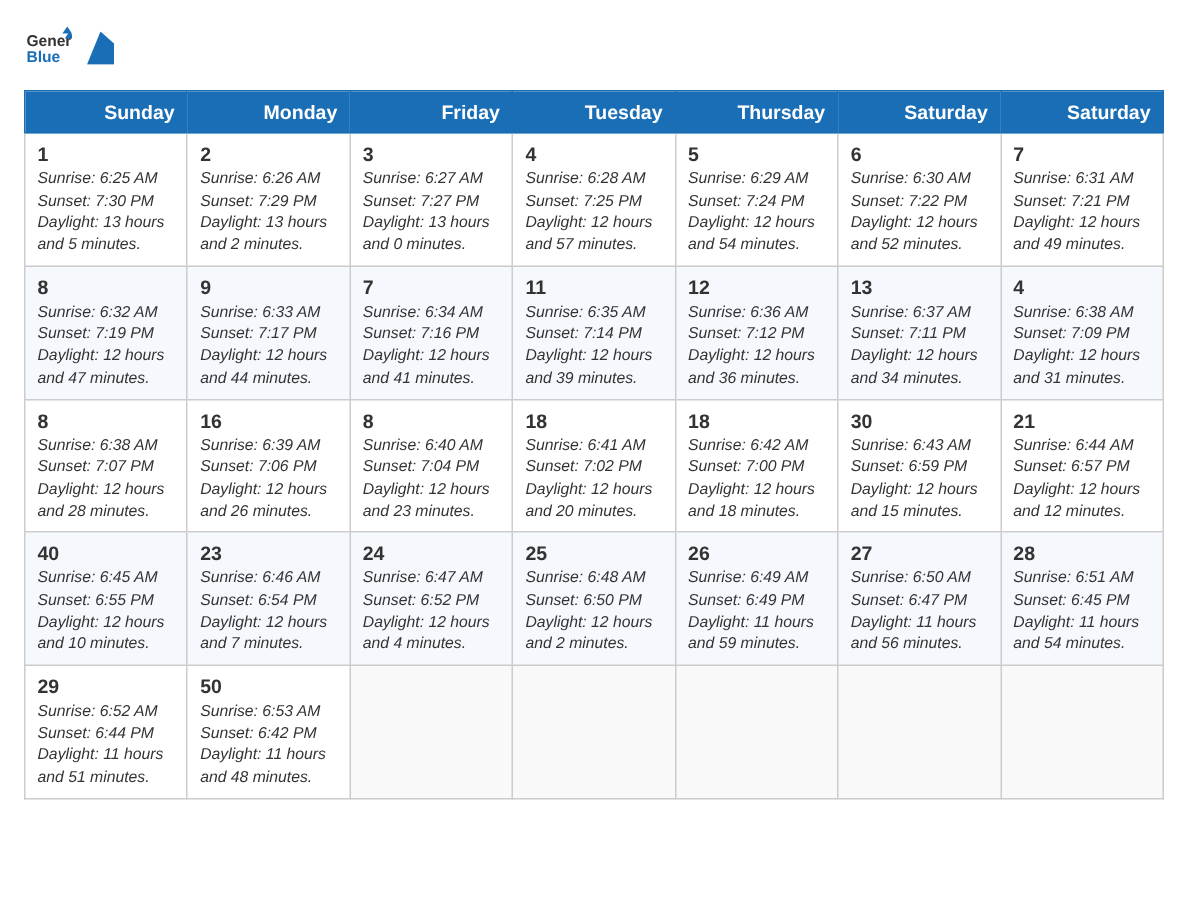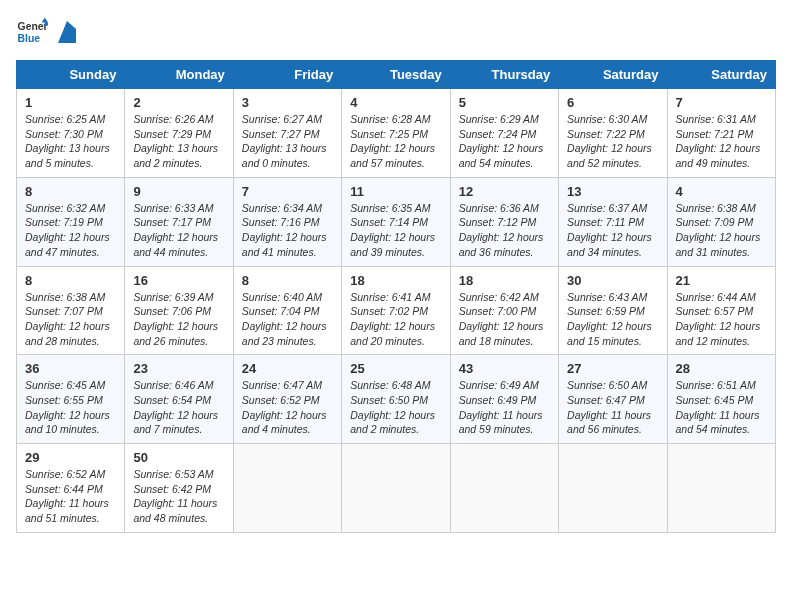--- a/index.html
+++ b/index.html
@@ -163,29 +163,29 @@
         <td><span class="day-number">18</span>
 <span class="cell-text">Sunrise: 6:41 AM<br>Sunset: 7:02 PM<br>Daylight: 12 hours and 20 minutes.</span></td>
         <td><span class="day-number">18</span>
 <span class="cell-text">Sunrise: 6:42 AM<br>Sunset: 7:00 PM<br>Daylight: 12 hours and 18 minutes.</span></td>
         <td><span class="day-number">30</span>
 <span class="cell-text">Sunrise: 6:43 AM<br>Sunset: 6:59 PM<br>Daylight: 12 hours and 15 minutes.</span></td>
         <td><span class="day-number">21</span>
 <span class="cell-text">Sunrise: 6:44 AM<br>Sunset: 6:57 PM<br>Daylight: 12 hours and 12 minutes.</span></td>
       </tr>
       <tr>
-        <td><span class="day-number">36</span>
+        <td><span class="day-number">40</span>
 <span class="cell-text">Sunrise: 6:45 AM<br>Sunset: 6:55 PM<br>Daylight: 12 hours and 10 minutes.</span></td>
         <td><span class="day-number">23</span>
 <span class="cell-text">Sunrise: 6:46 AM<br>Sunset: 6:54 PM<br>Daylight: 12 hours and 7 minutes.</span></td>
         <td><span class="day-number">24</span>
 <span class="cell-text">Sunrise: 6:47 AM<br>Sunset: 6:52 PM<br>Daylight: 12 hours and 4 minutes.</span></td>
         <td><span class="day-number">25</span>
 <span class="cell-text">Sunrise: 6:48 AM<br>Sunset: 6:50 PM<br>Daylight: 12 hours and 2 minutes.</span></td>
-        <td><span class="day-number">43</span>
+        <td><span class="day-number">26</span>
 <span class="cell-text">Sunrise: 6:49 AM<br>Sunset: 6:49 PM<br>Daylight: 11 hours and 59 minutes.</span></td>
         <td><span class="day-number">27</span>
 <span class="cell-text">Sunrise: 6:50 AM<br>Sunset: 6:47 PM<br>Daylight: 11 hours and 56 minutes.</span></td>
         <td><span class="day-number">28</span>
 <span class="cell-text">Sunrise: 6:51 AM<br>Sunset: 6:45 PM<br>Daylight: 11 hours and 54 minutes.</span></td>
       </tr>
       <tr>
         <td><span class="day-number">29</span>
 <span class="cell-text">Sunrise: 6:52 AM<br>Sunset: 6:44 PM<br>Daylight: 11 hours and 51 minutes.</span></td>
         <td><span class="day-number">50</span>

